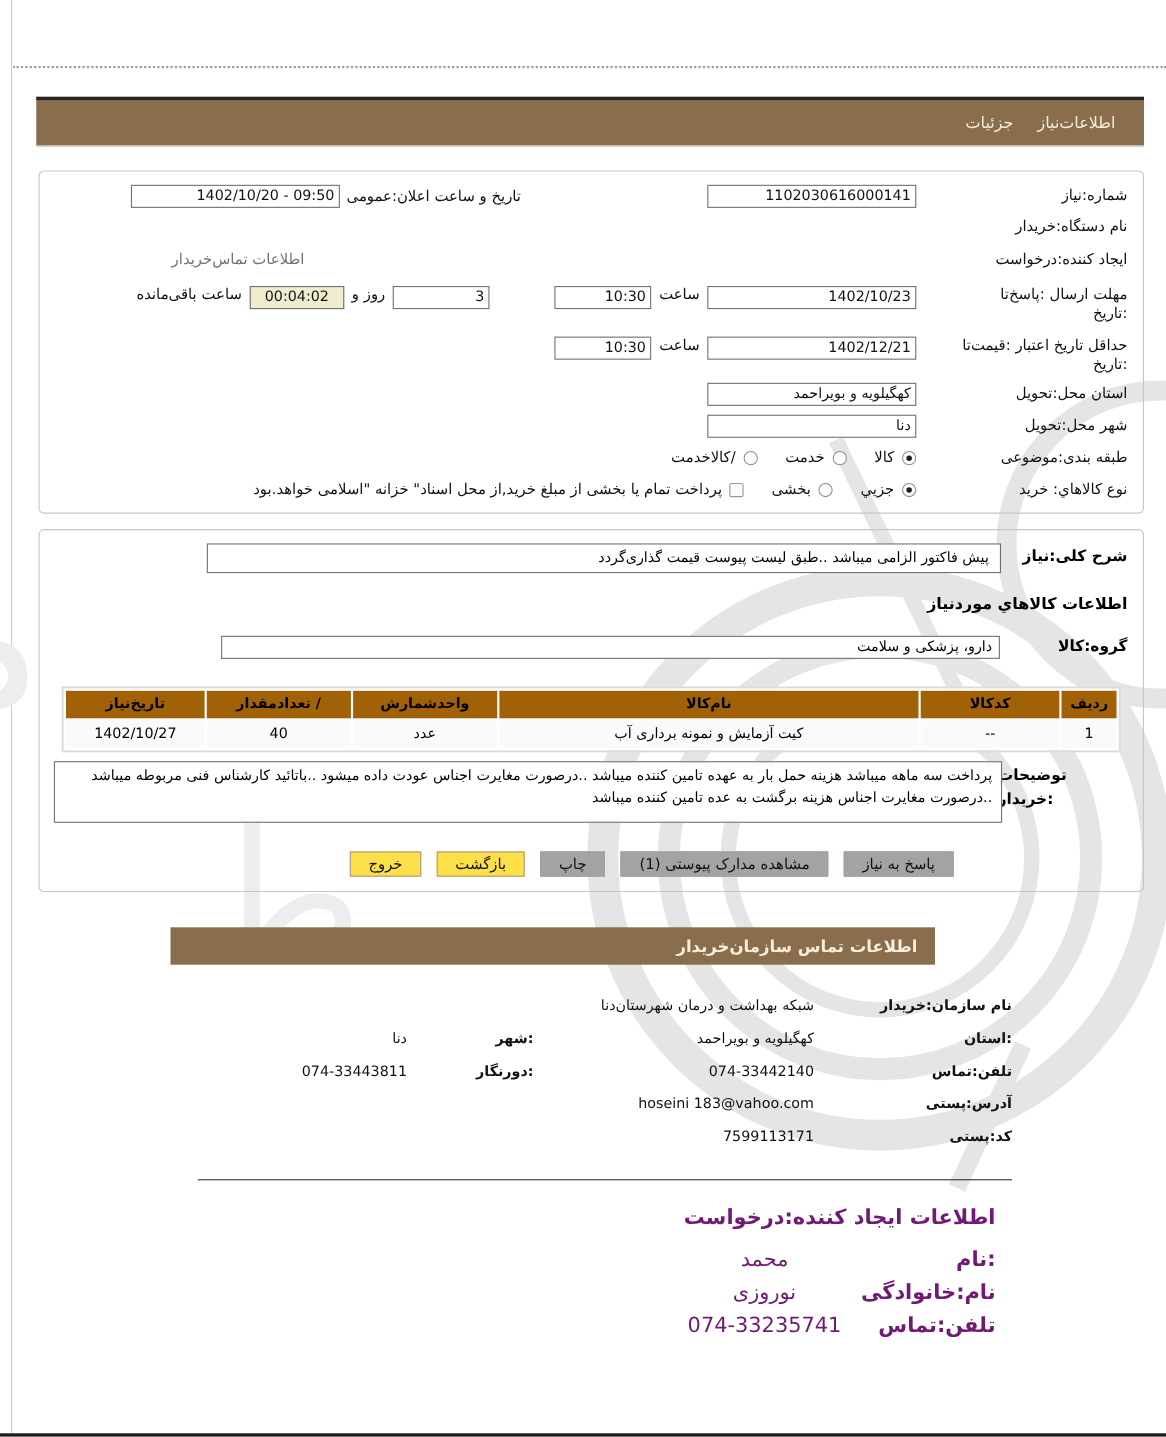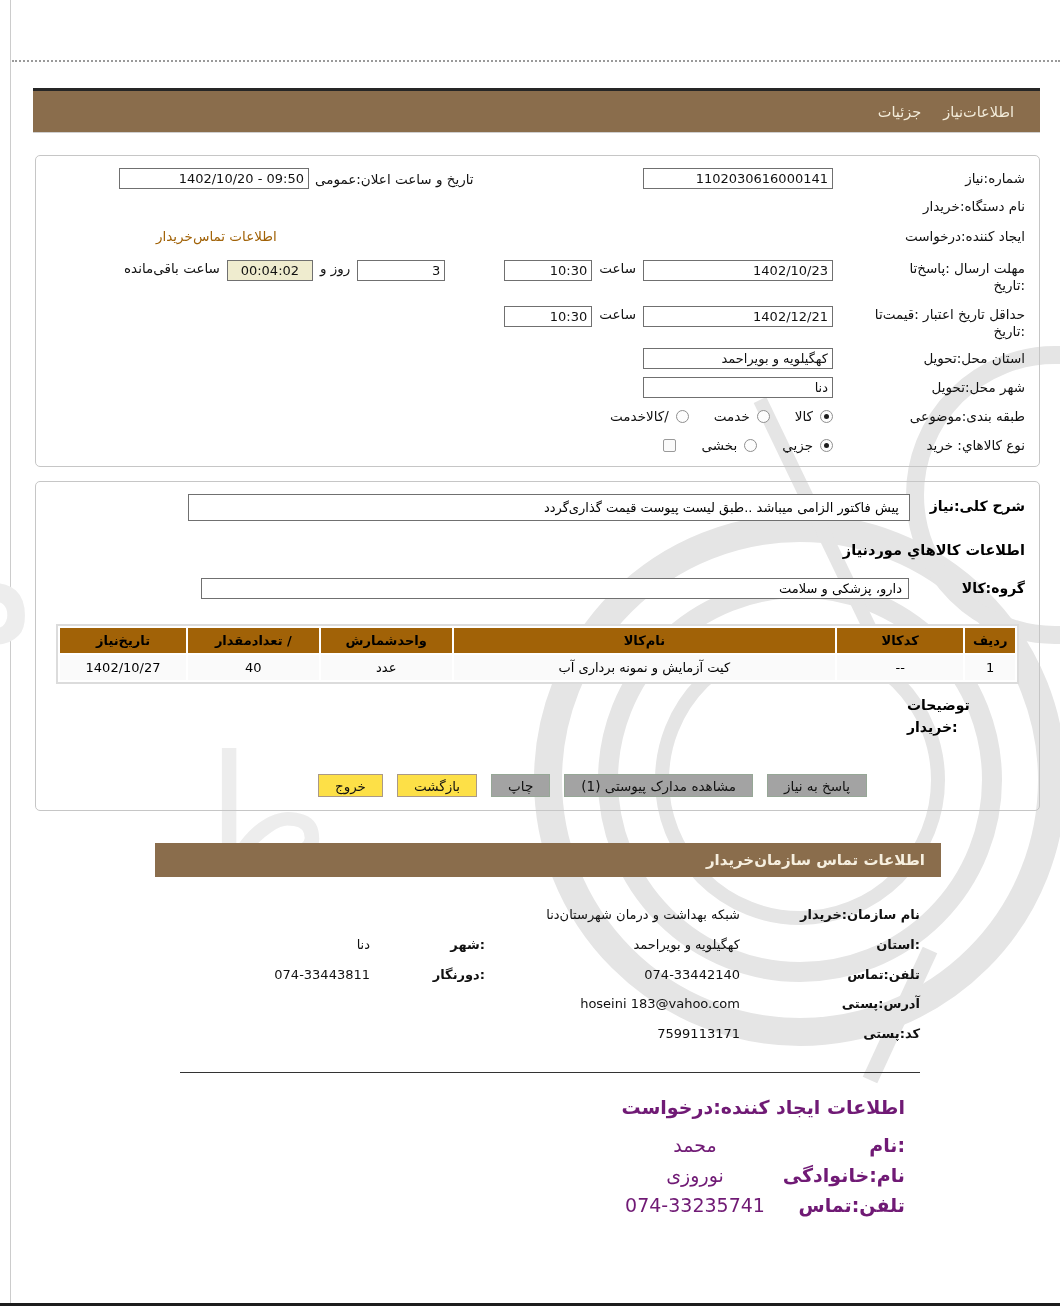--- a/index.html
+++ b/index.html
@@ -29,21 +29,21 @@
          column-gap:7px; font-size:13.5px; color:#111; }
   .lblcol { width:185px; flex-shrink:0; line-height:1.25; }
   .ibox { height:21px; border:1px solid #707070; background:#fff; font-size:13px;
           display:flex; align-items:center; justify-content:flex-start; padding:0 4px;
           overflow:hidden; white-space:nowrap; }
   .w190 { width:190px; } .w88 { width:88px; } .w86 { width:86px; }
   .w585 { width:585px; } .w520 { width:520px; }
   .num { direction:ltr; justify-content:flex-end; }
   .beige { background:#efeccf; justify-content:center; }
   .announce { position:absolute; left:69px; display:flex; align-items:center; column-gap:6px; }
-  .link { position:absolute; left:106px; color:#a16207; font-size:13.5px; cursor:pointer; }
+  .link { position:absolute; left:106px; color:#737373; font-size:13.5px; cursor:pointer; }
   .radio { width:13px; height:13px; border:1px solid #8f8f8f; border-radius:50%;
            background:#fdfdfd; display:inline-block; position:relative; flex-shrink:0; }
   .radio.on::after { content:""; position:absolute; inset:3px; background:#1e1e1e; border-radius:50%; }
   .checkbox { width:13px; height:13px; border:1px solid #9a9a9a; border-radius:2px;
               background:#fbfbfb; display:inline-block; flex-shrink:0; }
   .optgap { margin-right:18px; }
   .p2lbl { position:absolute; right:14px; width:130px; font-size:14px; font-weight:bold; }
   .descbox { position:absolute; left:152px; width:722px; height:27px; border:1px solid #707070;
              background:#fff; font-size:13px; display:flex; align-items:center; padding:0 10px; }
   .goodshdr { position:absolute; right:14px; font-size:14.5px; font-weight:bold; }
@@ -63,21 +63,21 @@
             padding:3px 8px; text-align:right; }
 
   .btnrow { position:absolute; left:0; right:0; top:292px; display:flex; align-items:center;
             column-gap:14px; padding-right:172px; }
   .btn { height:23px; border:1px solid #8a8a8a; font-size:13.5px; display:flex;
          align-items:center; justify-content:center; padding:0 16px; cursor:pointer;
          font-family:"DejaVu Sans", sans-serif; color:#111; }
   .btn-green { background:#a3a3a3; border-color:#96a796; }
   .btn-pink { background:#fde047; border-color:#a98; }
 
-  .bar2 { position:absolute; top:843px; left:155px; width:786px; height:34px;
+  .bar2 { position:absolute; top:843px; left:155px; width:695px; height:34px;
           background:#8a6d4c; color:#f6efdf; font-weight:bold; font-size:15px;
           display:flex; align-items:center; padding-right:16px; }
 
   .contact { position:absolute; top:895px; left:180px; width:740px; font-size:13px; color:#111; }
   .crow { position:absolute; right:0; left:0; display:flex; align-items:center; }
   .cl1 { width:180px; font-weight:bold; }
   .cv1 { width:255px; padding-left:10px; }
   .cl2 { width:115px; font-weight:bold; }
   .cv2 { width:190px; }
   .ltr { direction:ltr; text-align:right; }
@@ -181,20 +181,21 @@
       <span>/کالاخدمت</span>
     </div>
 
     <div class="row" style="top:281px;">
       <span class="lblcol">نوع کالاهاي: خرید</span>
       <span class="radio on"></span>
       <span>جزیي</span>
       <span class="radio optgap"></span>
       <span>بخشی</span>
       <span class="checkbox optgap"></span>
+      <span>پرداخت تمام یا بخشی از مبلغ خرید,از محل اسناد" خزانه "اسلامی خواهد.بود</span>
     </div>
   </div>
 
   <div class="panel panel2 z">
 
     <div class="p2lbl" style="top:16px;">شرح کلی:نیاز</div>
     <div class="descbox" style="top:12px;">پیش فاکتور الزامی میباشد ..طبق لیست پیوست قیمت گذاری‌گردد</div>
 
     <div class="goodshdr" style="top:60px;">اطلاعات کالاهاي موردنیاز</div>
 
@@ -231,20 +232,21 @@
             <td class="ltr" style="text-align:center;">1402/10/27</td>
           </tr>
         </tbody>
       </table>
     </div>
 
     <div class="rmk-lbl">
       <div>توضیحات</div>
       <div>:خریدار</div>
     </div>
+    <div class="rmkbox">پرداخت سه ماهه میباشد هزینه حمل بار به عهده تامین کننده میباشد ..درصورت مغایرت اجناس عودت داده میشود ..باتائید کارشناس فنی مربوطه میباشد ..درصورت مغایرت اجناس هزینه برگشت به عده تامین کننده میباشد</div>
 
     <div class="btnrow">
       <button class="btn btn-green">پاسخ به نیاز</button>
       <button class="btn btn-green">مشاهده مدارک پیوستی (1)</button>
       <button class="btn btn-green">چاپ</button>
       <button class="btn btn-pink">بازگشت</button>
       <button class="btn btn-pink">خروج</button>
     </div>
   </div>
 

